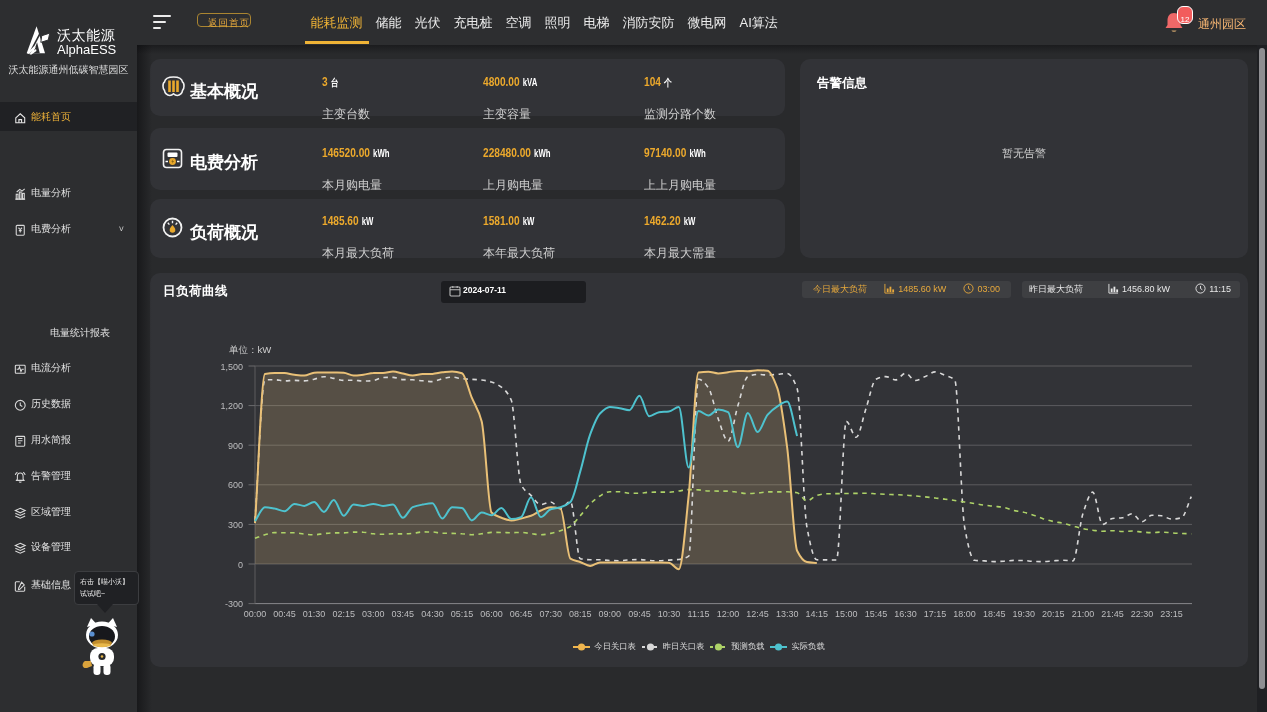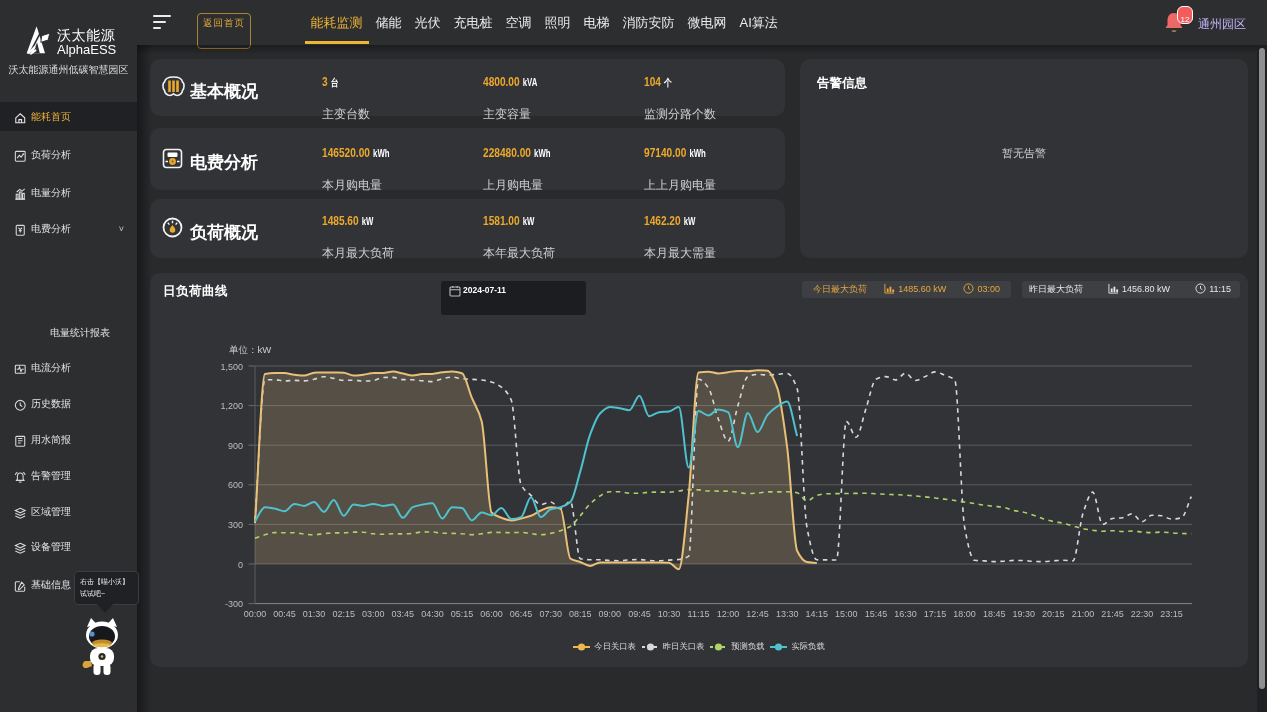--- a/index.html
+++ b/index.html
@@ -20,42 +20,42 @@
 .mi .chev{position:absolute;right:13px;top:0;font-size:9px;color:#cfcfcf}
 .sub{left:0;width:137px;position:absolute;height:28px;line-height:28px;font-size:10px;color:#e3e3e3;text-indent:50px;white-space:nowrap}
 
 #tip{position:absolute;left:74px;top:571px;width:65px;background:#202124;border:1px solid #3c3d40;border-radius:4px;padding:4px 2px 4px 5px;font-size:7px;line-height:12px;color:#f2f2f2;z-index:9;white-space:nowrap}
 #tip:after{content:'';position:absolute;left:22px;bottom:-9px;border-left:8px solid transparent;border-right:8px solid transparent;border-top:9px solid #202124}
 #mascot{position:absolute;left:81px;top:618px;z-index:8}
 
 #topbar{position:absolute;left:137px;top:0;width:1130px;height:45px;background:#2d2e30}
 #burger{position:absolute;left:16px;top:15px;width:18px;height:14px}
 #burger i{position:absolute;left:0;height:2px;background:#ececec;border-radius:1px}
-#backbtn{position:absolute;left:60px;top:13px;width:54px;height:36px;border:1px solid #aa8531;border-radius:4px;color:#e7a93c;font-size:9.5px;text-align:center;line-height:17px;letter-spacing:1px}
+#backbtn{position:absolute;left:60px;top:13px;width:54px;height:14px;border:1px solid #aa8531;border-radius:4px;color:#e7a93c;font-size:9.5px;text-align:right;line-height:17px;letter-spacing:1px}
 #nav{position:absolute;left:167px;top:0;height:45px;display:flex;align-items:center}
 #nav .ni{position:relative;padding:0 6px;margin:0 .5px;font-size:13px;color:#ececec;line-height:45px;height:45px}
 #nav .ni.on{color:#efb336}
 #nav .ni.on:after{content:'';position:absolute;left:0;right:0;bottom:1px;height:3px;background:#efb336}
 #bell{position:absolute;right:82px;top:11px}
 #badge{position:absolute;right:74px;top:6px;min-width:16px;height:11px;background:#f25c5c;border:1px solid #fff;border-radius:6px;color:#fff;font-size:8px;line-height:10px;text-align:center;padding:8px 2px}
-#uname{position:absolute;right:21px;top:16px;font-size:12px;color:#c4b5fd}
+#uname{position:absolute;right:21px;top:16px;font-size:12px;color:#fdba74}
 
 .card{position:absolute;background:#323337;border-radius:10px}
 .ct{position:absolute;left:40px;font-size:17px;font-weight:bold;color:#fff}
 .cicon{position:absolute;left:12px}
 .col .v{font-size:13px;font-weight:bold;color:#eca92c;white-space:nowrap;transform:scaleX(.78);transform-origin:0 60%;line-height:14px}
 .col .v b{font-size:10px;color:#fff;margin-left:4px}
 .col .l{font-size:12px;color:#cfcfcf;margin-top:16px;white-space:nowrap}
 .col{position:absolute;top:16px}
 #alarm-t{position:absolute;left:17px;top:16px;font-size:12.5px;font-weight:bold;color:#fff}
 #noalarm{position:absolute;left:0;top:87px;width:100%;text-align:center;font-size:11px;color:#ccc}
 
 #cpanel{position:absolute;left:150px;top:273px;width:1098px;height:394px;background:#323337;border-radius:10px}
 #cpanel h2{position:absolute;left:13px;top:10px;font-size:12.5px;font-weight:bold;color:#fff;letter-spacing:.5px}
-#dpick{position:absolute;left:291px;top:8px;width:145px;height:34px;background:#1c1d20;border-radius:3px;color:#fff;font-size:8.5px;font-weight:bold;line-height:18px}
+#dpick{position:absolute;left:291px;top:8px;width:145px;height:22px;background:#1c1d20;border-radius:3px;color:#fff;font-size:8.5px;font-weight:bold;line-height:18px}
 #dpick svg{position:absolute;left:8px;top:4px}
 #dpick span{margin-left:22px}
 .bdg{position:absolute;top:8px;height:17px;background:#3e3f42;border-radius:3px;font-size:9px;line-height:17px;white-space:nowrap;display:flex;justify-content:space-between}
 #bdg1{left:652px;width:209px;color:#e7a93c;padding:0 11px}
 #bdg2{left:872px;width:218px;color:#e8e8e8;padding:0 9px 0 7px}
 .bdg svg{vertical-align:-2px;margin-right:3px}
 #legend{position:absolute;left:0;top:368px;width:1098px;display:flex;justify-content:center;align-items:center;font-size:8.3px;color:#ddd}
 .li{display:flex;align-items:center;margin:0 3px}
 .li .lm{margin-right:4px}
 #footer{position:absolute;left:137px;top:680px;width:1130px;text-align:center;text-indent:12px;font-size:10.5px;color:#dcdcdc}
@@ -79,28 +79,20 @@
   </svg>
   <div class="logoname">沃太能源</div>
   <div class="logoen">AlphaESS</div>
   <div id="subtitle">沃太能源通州低碳智慧园区</div>
   <div class="mi active" style="top:101px">
     <svg width="12.5" height="12.5" viewBox="0 0 14 14" fill="none" stroke="#e8e8e8" stroke-width="1.2">
           <path d="M2 6.5 L7 2 L12 6.5 V12 H2 Z"></path>
           <path d="M5.5 12 V8.5 H8.5 V12"></path>
         </svg>
     <span class="mt">能耗首页</span>
-  </div>
-  <div class="mi" style="top:140px">
-    <svg width="12.5" height="12.5" viewBox="0 0 14 14" fill="none" stroke="#d9d9d9" stroke-width="1.2">
-          <rect x="1.5" y="1.5" width="11" height="11" rx="1"></rect>
-          <path d="M3.5 9 L6 6 L8 8 L10.5 4.5"></path>
-          <circle cx="10.5" cy="4.5" r="1" fill="#d9d9d9" stroke="none"></circle>
-        </svg>
-    <span class="mt">负荷分析</span>
   </div>
   <div class="mi" style="top:178px">
     <svg width="12.5" height="12.5" viewBox="0 0 14 14" fill="none" stroke="#d9d9d9" stroke-width="1.2">
           <path d="M1.5 12.5 H12.5"></path>
           <rect x="2.5" y="7" width="2" height="5.5"></rect>
           <rect x="6" y="4.5" width="2" height="8"></rect>
           <rect x="9.5" y="6" width="2" height="6.5"></rect>
           <path d="M3 4.5 L6.5 1.5 L9 3.5 L12 1"></path>
         </svg>
     <span class="mt">电量分析</span>

